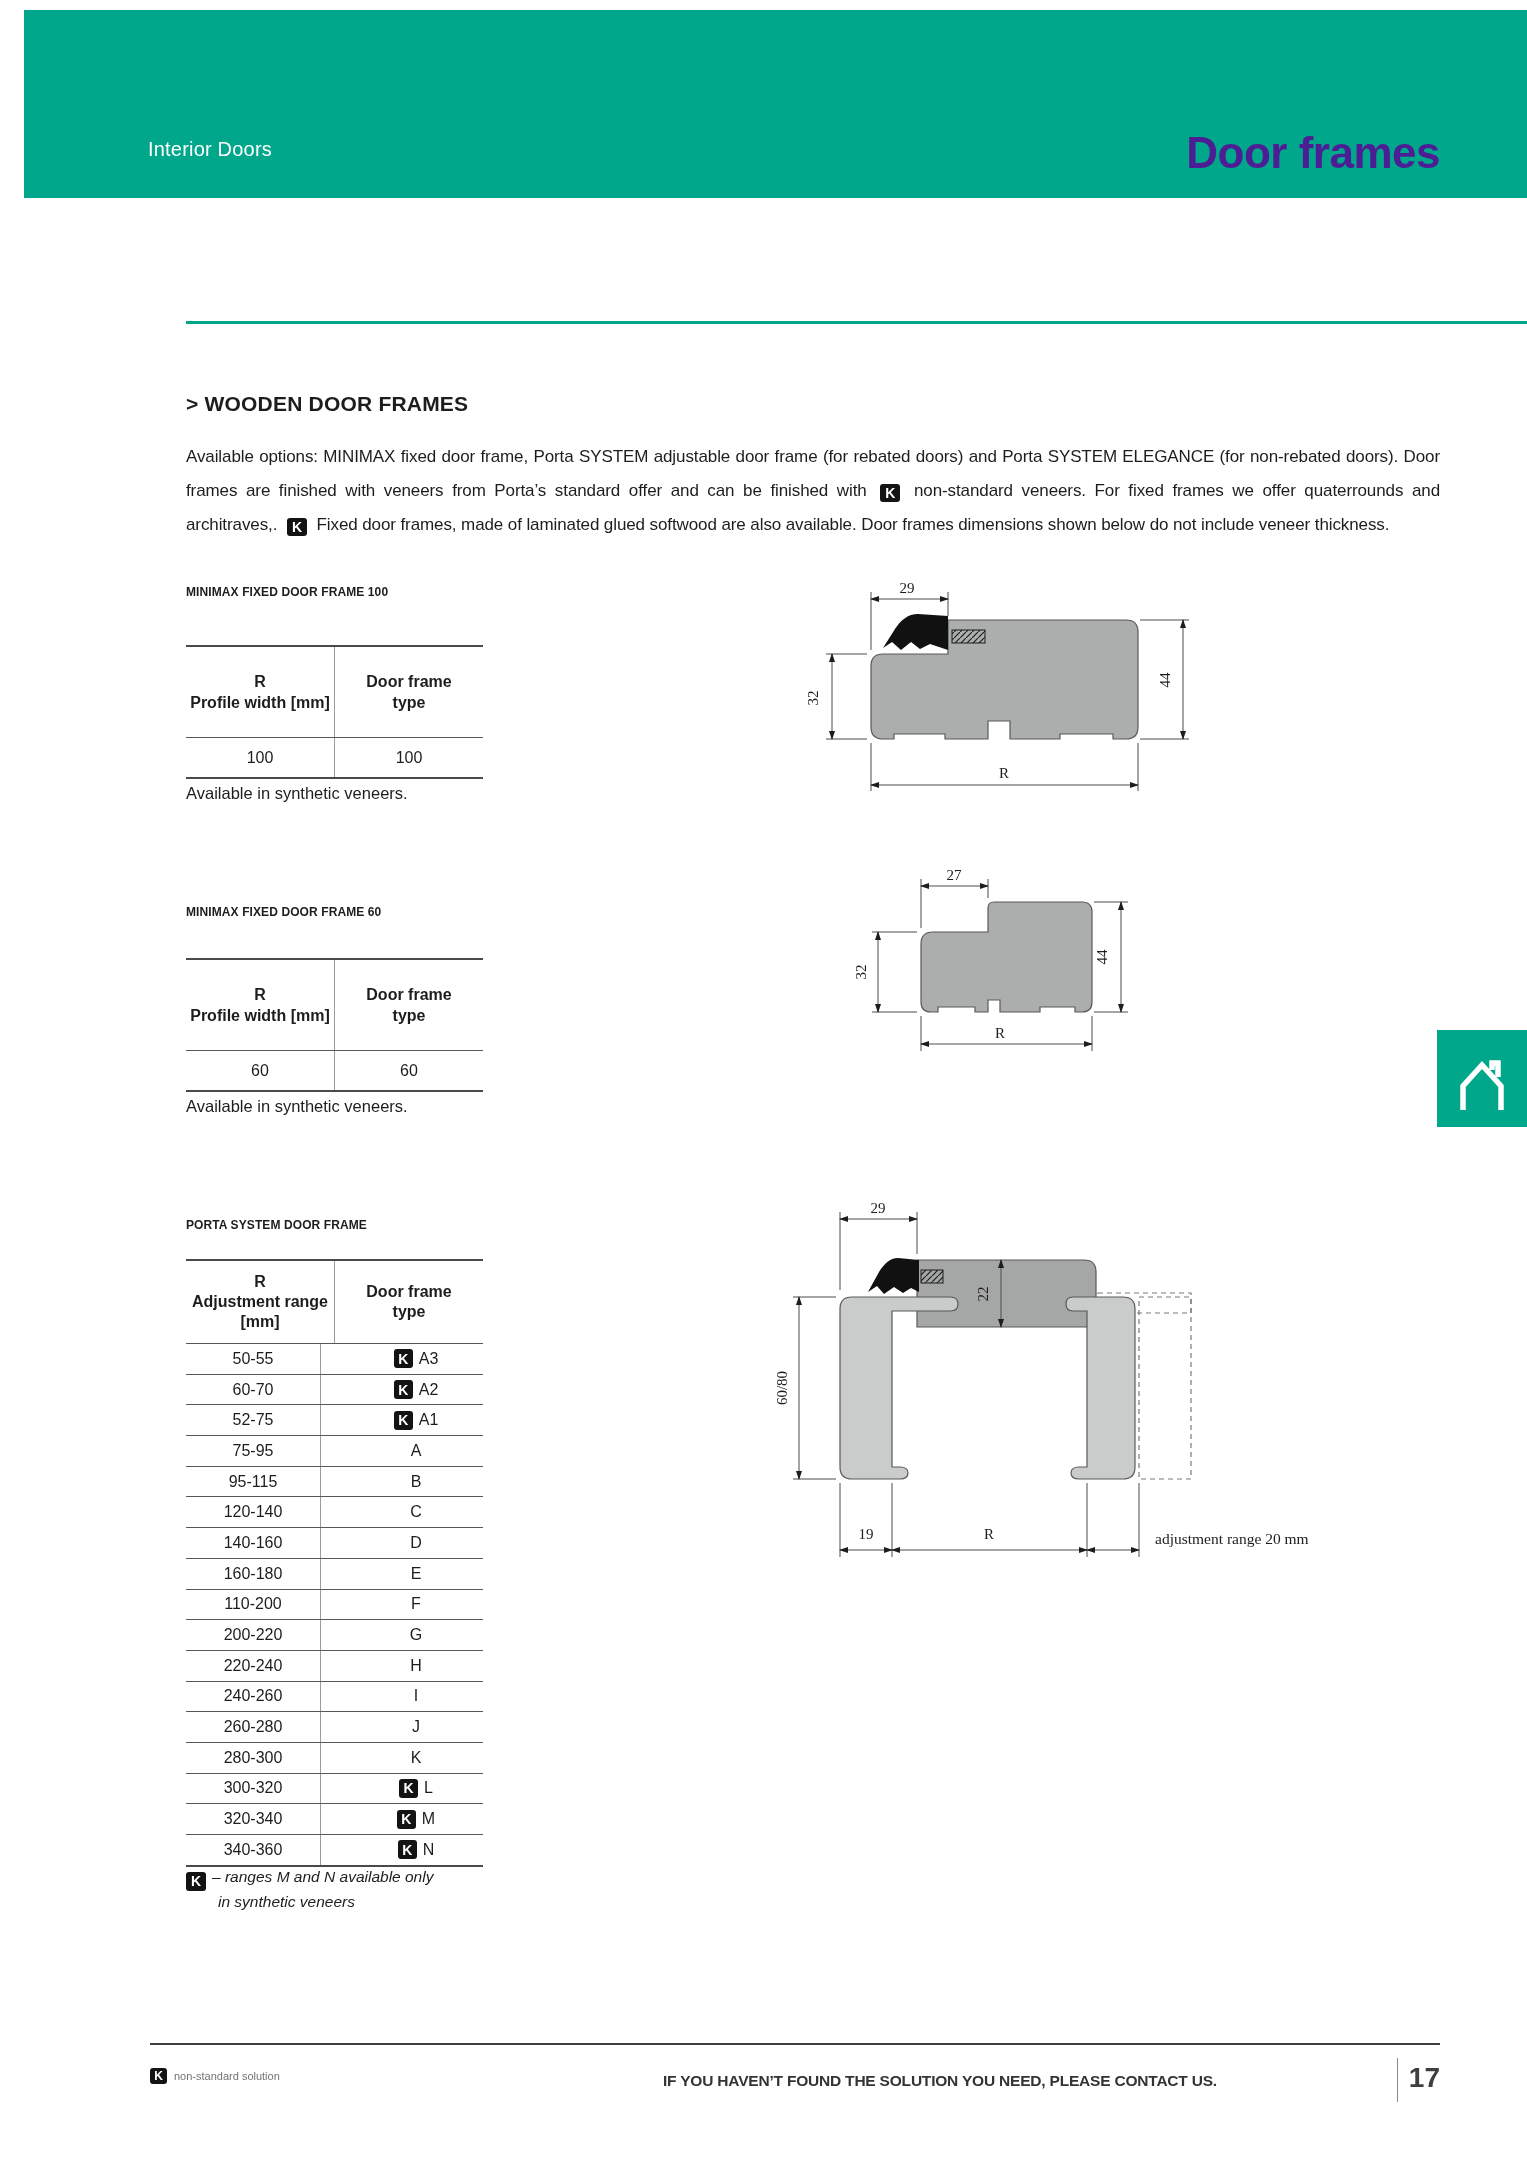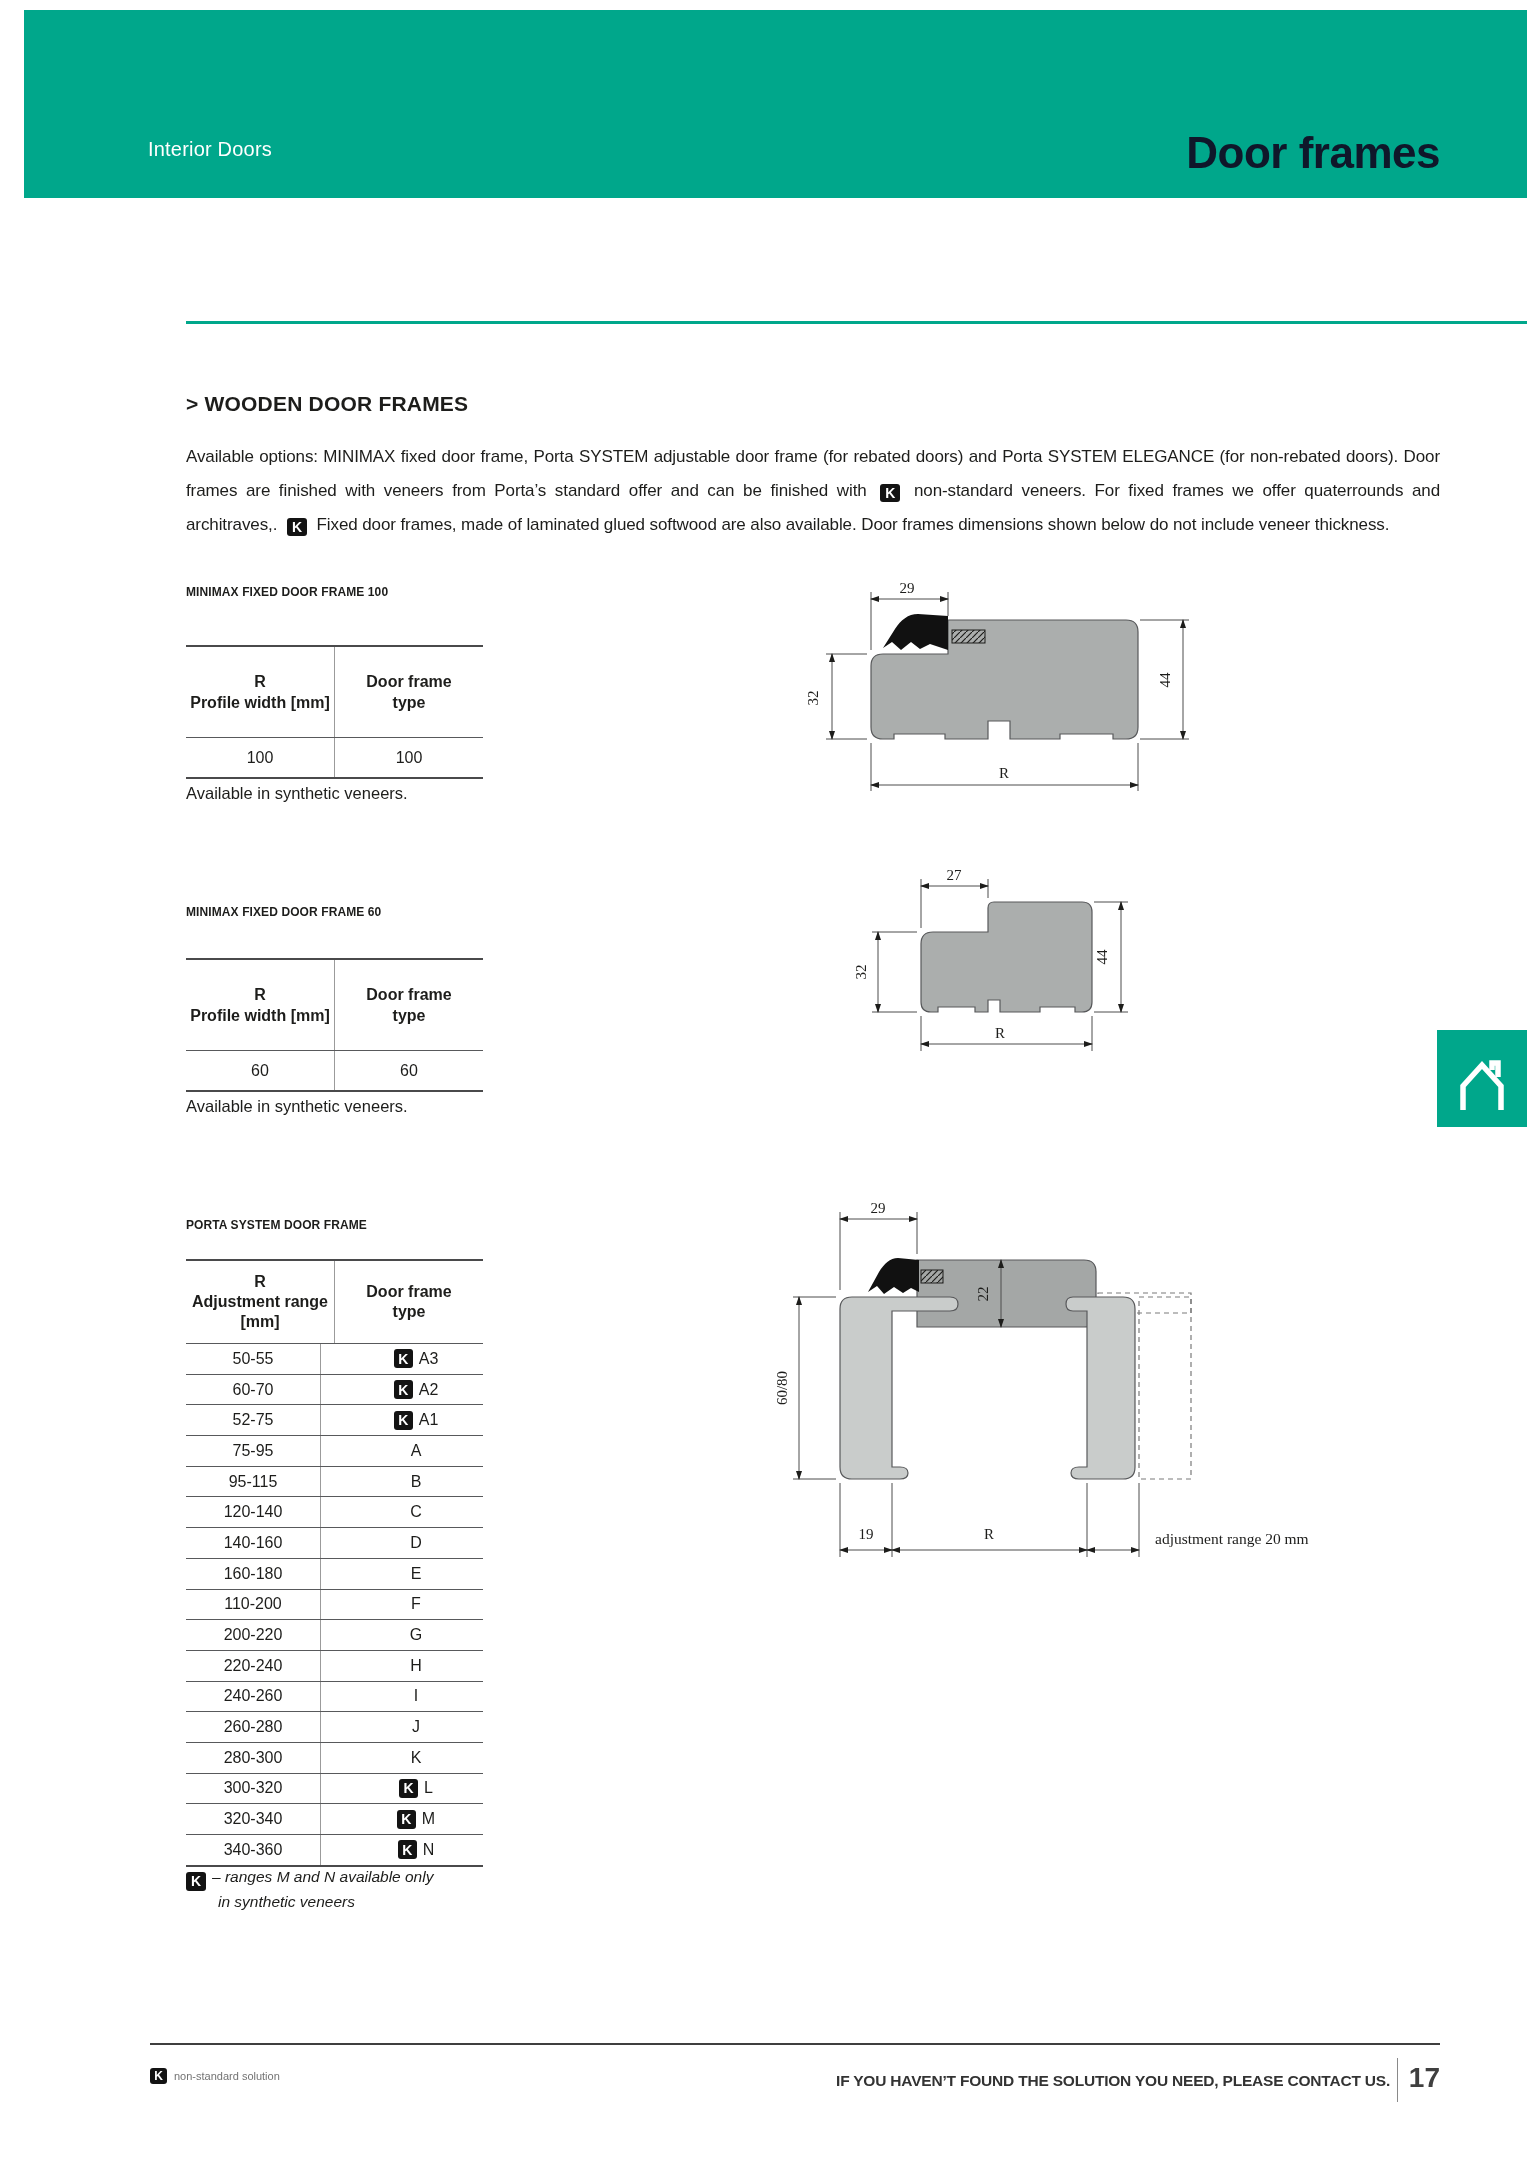--- a/index.html
+++ b/index.html
@@ -2,21 +2,21 @@
 <html><head>
 <meta charset="utf-8">
 <style>
   html,body{margin:0;padding:0;background:#ffffff;}
   .page{position:relative;width:1527px;height:2160px;background:#fff;overflow:hidden;
         font-family:"Liberation Sans",sans-serif;color:#1d1d1b;}
   .abs{position:absolute;}
   
   .band{position:absolute;left:24px;top:10px;right:0;height:188px;background:#00A78B;}
   .band-section{position:absolute;left:124px;top:128px;color:#fff;font-size:20px;letter-spacing:.2px;}
-  .band-title{position:absolute;right:87px;top:118px;margin:0;color:#0f172a;font-size:44px;font-weight:700;letter-spacing:-.5px;}
+  .band-title{position:absolute;right:87px;top:118px;margin:0;color:#4c1d95;font-size:44px;font-weight:700;letter-spacing:-.5px;}
   
   .assessment{position:absolute;left:186px;top:260px;width:1260px;font-size:17px;font-weight:700;}
   .teal-rule{position:absolute;left:186px;top:321px;right:0;height:3px;background:#00A78B;}
   .section-heading{position:absolute;left:186px;top:392px;margin:0;font-size:21px;font-weight:700;letter-spacing:.2px;}
   .intro{position:absolute;left:186px;top:440px;width:1254px;margin:0;font-size:17px;line-height:34px;
          text-align:justify;letter-spacing:-.1px;}
   
   .kic{display:inline-flex;align-items:center;justify-content:center;background:#131313;color:#fff;
        font-weight:700;border-radius:3px;width:20px;height:18px;font-size:14px;line-height:1;vertical-align:-2px;}
   .kic.inline{margin:0 5px;}
@@ -51,21 +51,21 @@
   .head-p{fill:#A4A7A6;stroke:#58595B;stroke-width:1.2;}
   .dash{fill:none;stroke:#7a7a7a;stroke-width:1.2;stroke-dasharray:5,4;}
   .seal{fill:#111;stroke:none;}
   
   .house{position:absolute;left:1437px;top:1030px;width:90px;height:97px;background:#00A78B;}
   
   .f-rule{position:absolute;left:150px;top:2043px;width:1290px;height:2px;background:#3f3f3f;}
   .f-left{position:absolute;left:150px;top:2068px;display:flex;align-items:center;}
   .f-left .kic{width:17px;height:16px;font-size:12px;margin-right:7px;}
   .f-label{font-size:11px;color:#737373;}
-  .f-contact{position:absolute;top:2072px;right:137px;width:900px;text-align:right;
+  .f-contact{position:absolute;top:2072px;right:137px;width:900px;text-align:center;
              font-size:15.5px;font-weight:700;color:#333;letter-spacing:-.2px;}
   .f-div{position:absolute;left:1397px;top:2058px;width:1px;height:44px;background:#8a8a8a;}
   .f-page{position:absolute;right:87px;top:2062px;width:50px;text-align:right;
           font-size:28px;font-weight:700;color:#3f3f3f;}
 </style>
 </head>
 <body>
 
 <div class="page">
 

